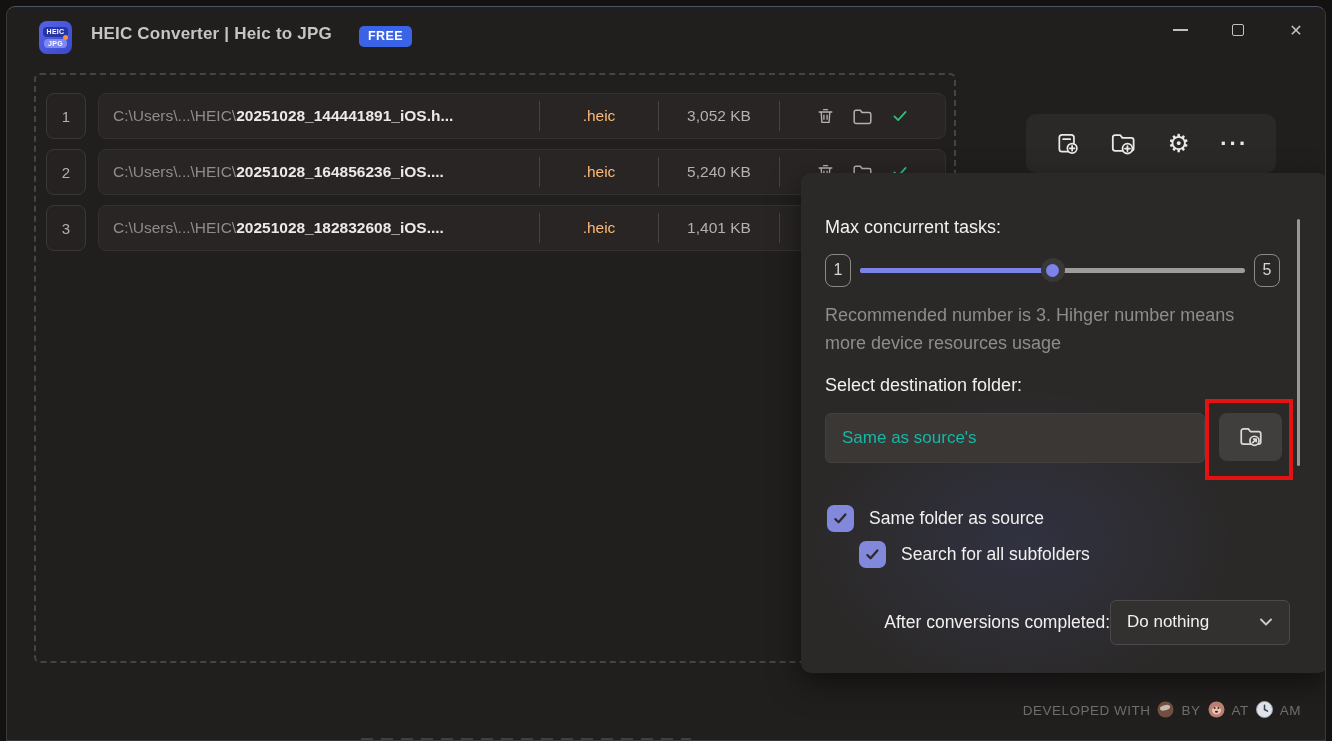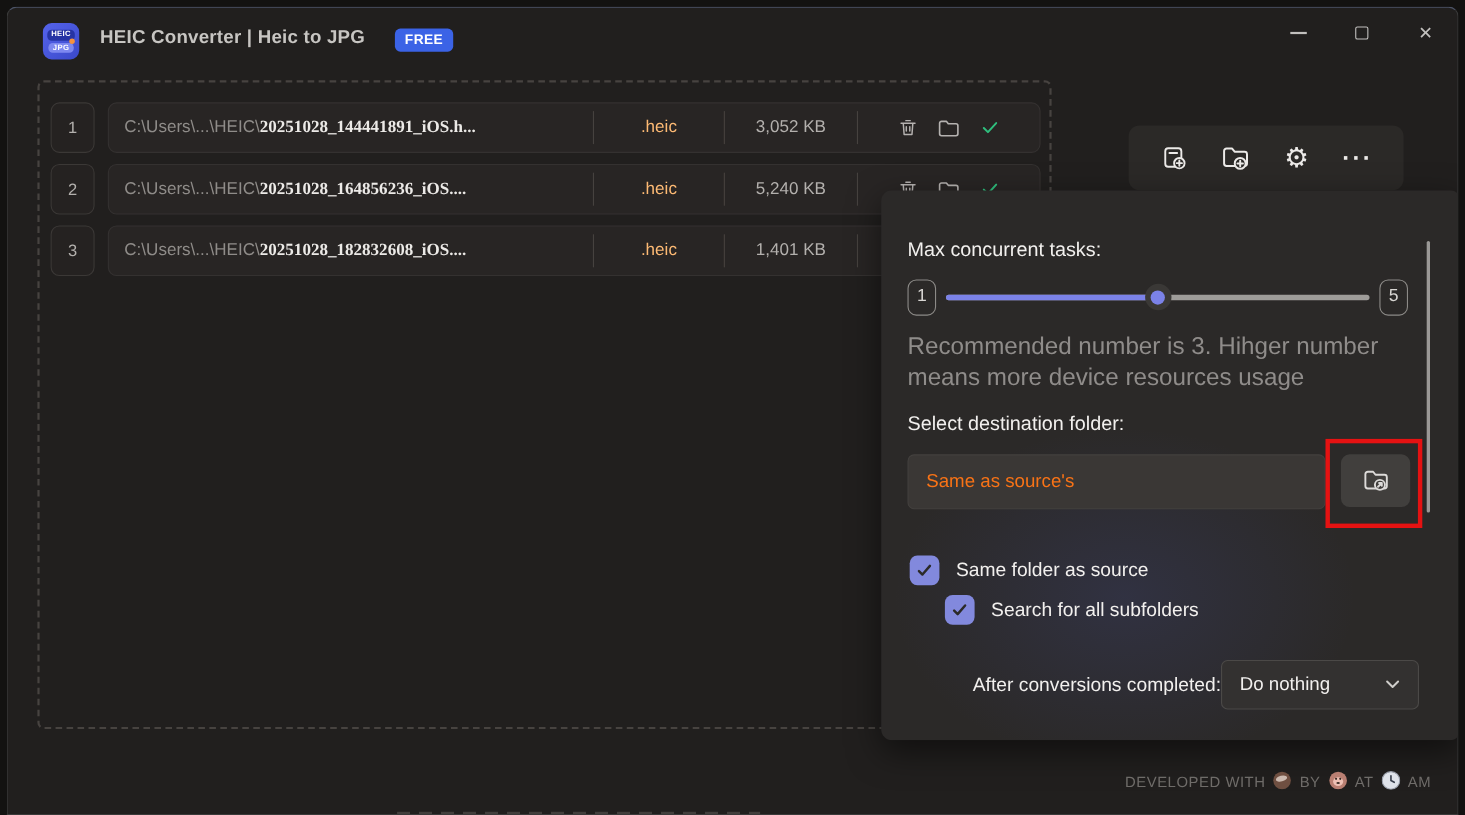--- a/index.html
+++ b/index.html
@@ -30,21 +30,21 @@
   
   .dropzone { position:absolute; left:27px; top:66px; width:922px; height:590px;
     border:2px dashed #474340; border-radius:6px; }
   .filerow { position:absolute; left:39px; height:46px; display:flex; gap:12px; }
   .row-1 { top:86px; } .row-2 { top:142px; } .row-3 { top:198px; }
   .idxbox { width:40px; height:46px; background:#252221; border:1px solid #3b3836; border-radius:8px;
     display:flex; align-items:center; justify-content:center; color:#b3b0ad; font-size:15px; }
   .cell { width:848px; height:46px; background:#282524; border:1px solid #343130; border-radius:8px;
     display:flex; align-items:center; overflow:hidden; }
   .cell .path { flex:0 0 440px; padding-left:14px; font-size:15.5px; color:#8f8c89; white-space:nowrap; overflow:hidden; }
-  .cell .path b { color:#eceae7; font-weight:700;font-family:Liberation Serif, serif; }
+  .cell .path b { color:#eceae7; font-weight:700; }
   .cell .vdiv { width:1px; height:30px; background:#46423f; }
   .cell .ext { flex:0 0 118px; text-align:center; font-size:15.5px; color:#fdba74; }
   .cell .size { flex:0 0 120px; text-align:center; font-size:15.5px; color:#b3b0ad; }
   .cell .actions { flex:1; display:flex; align-items:center; justify-content:center; gap:17px; }
   .icobtn { display:flex; align-items:center; justify-content:center; }
   svg.oicon { stroke:#b5b2b0; fill:none; stroke-width:1.7; stroke-linecap:round; stroke-linejoin:round; }
   svg.gicon { stroke:var(--success-green); fill:none; stroke-width:2.4; stroke-linecap:round; stroke-linejoin:round; }
 
   
   .toolbar { position:absolute; left:1019px; top:107px; width:250px; height:59px; background:#2b2927;
@@ -61,23 +61,23 @@
   .panel .h-label { position:absolute; left:24px; color:#f2f0ee; font-size:18px; }
   .lbl-max { top:44px; } .lbl-dest { top:202px; }
   .slider-row { position:absolute; left:24px; top:80px; width:455px; height:34px; display:flex; align-items:center; gap:9px; }
   .endbox { width:26px; height:33px; border:1px solid #8c8a87; border-radius:8px; color:#d8d6d3;
     font-size:16px; display:flex; align-items:center; justify-content:center; flex:0 0 auto; }
   .track { position:relative; flex:1; height:5px; background:var(--slider-track); border-radius:3px; }
   .track .fill { position:absolute; left:0; top:0; height:5px; background:var(--accent); border-radius:3px; }
   .thumb { position:absolute; top:50%; width:24px; height:24px; border-radius:50%; background:#3a3836;
     transform:translate(-50%,-50%); display:flex; align-items:center; justify-content:center; }
   .thumb .dot { width:13px; height:13px; border-radius:50%; background:var(--accent); }
-  .recommend { position:absolute; left:24px; top:128px; width:440px; color:#8f8c8a; font-size:22px; line-height:28px; }
+  .recommend { position:absolute; left:24px; top:128px; width:440px; color:#8f8c8a; font-size:18px; line-height:28px; }
   .dest-input { position:absolute; left:24px; top:240px; width:380px; height:50px; background:#3a3735;
-    border:1px solid #43403e; border-radius:6px; color:#f97316; font-size:17px; display:flex; align-items:center; padding-left:16px; }
+    border:1px solid #43403e; border-radius:6px; color:#14b8a6; font-size:17px; display:flex; align-items:center; padding-left:16px; }
   .browse-btn { position:absolute; left:418px; top:240px; width:63px; height:48px; background:#413f3d;
     border-radius:8px; display:flex; align-items:center; justify-content:center; }
   .red-rect { position:absolute; left:404px; top:226px; width:88px; height:81px;
     border:4px solid var(--annotation-red); }
   .cb-row { position:absolute; left:26px; display:flex; align-items:center; gap:15px; }
   .cb-1 { top:308px;margin-top:24px; } .cb-2 { top:368px;margin-left:32px; }
   .cbox { width:27px; height:27px; border-radius:7px; background:var(--checkbox-fill);
     display:flex; align-items:center; justify-content:center; }
   .cb-label { color:#f2f0ee; font-size:17.5px; }
   .after-row { position:absolute; left:24px; top:426px; right:38px; height:46px; display:flex;

